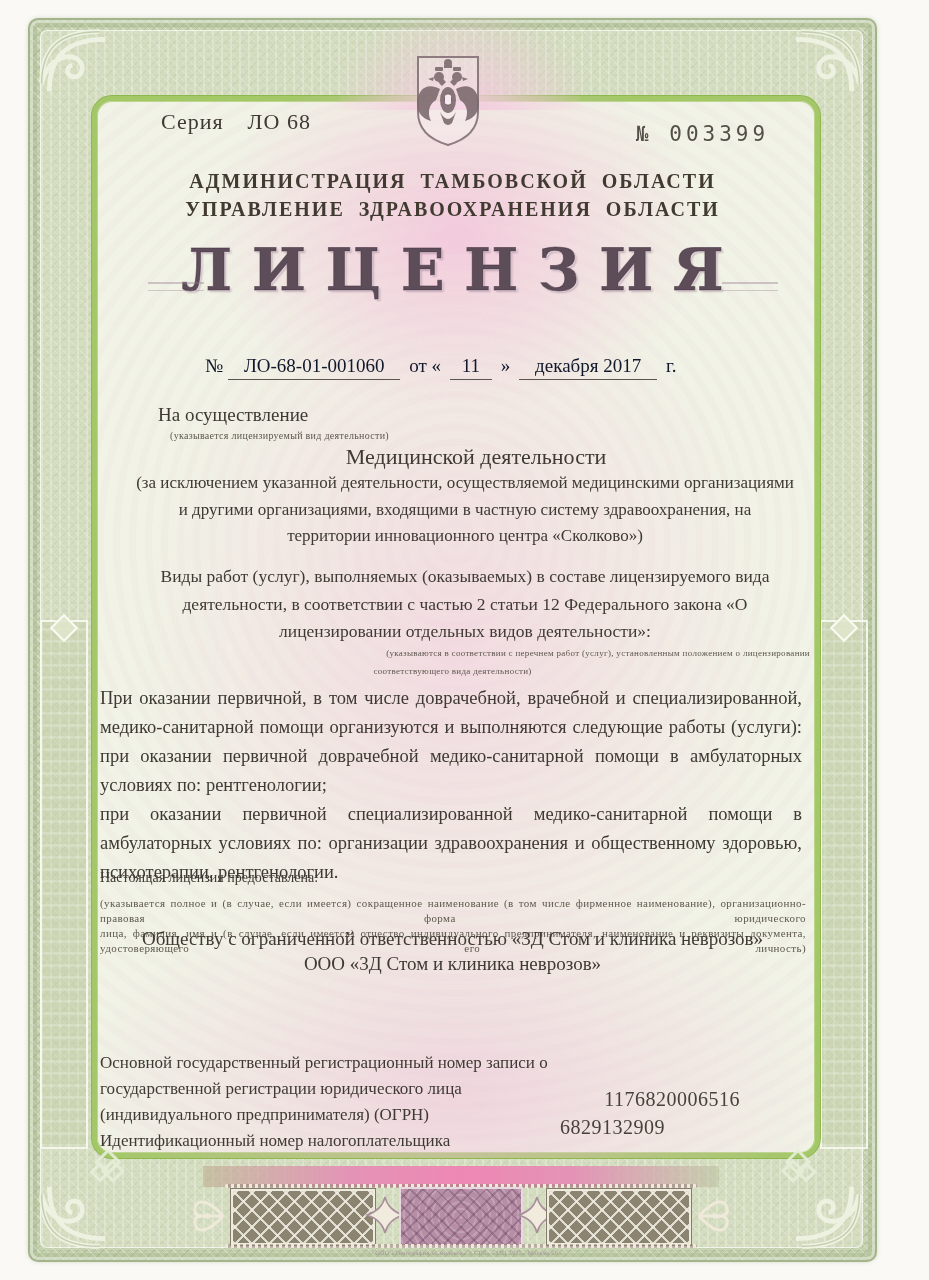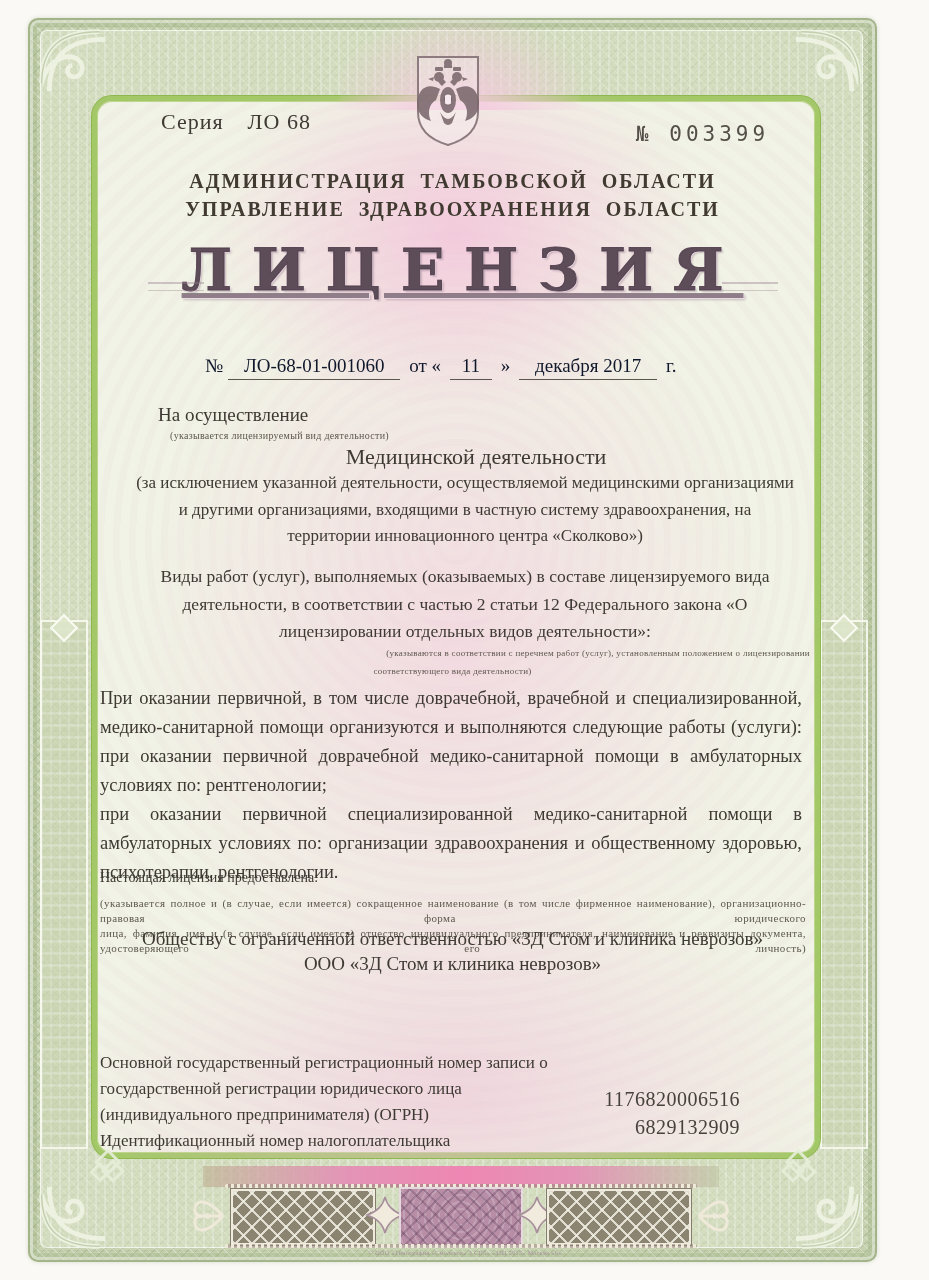--- a/index.html
+++ b/index.html
@@ -62,21 +62,21 @@
   
   .serial-left{left:133px;top:109px;font-size:22px;letter-spacing:1px;color:#3f3b34;margin-left:28px;}
   .serial-left .gap{display:inline-block;width:24px;}
   .serial-no{left:636px;top:122px;font-family:"DejaVu Sans Mono", monospace;font-size:21px;
     letter-spacing:4px;color:#534e47;}
   .authority{left:95px;top:167px;width:715px;text-align:center;font-weight:bold;
     font-size:20px;letter-spacing:2px;word-spacing:7px;line-height:28px;color:#403a31;}
   .doc-title{left:95px;top:236px;width:715px;text-align:center;font-family:"DejaVu Serif", serif;
     font-size:57px;font-weight:bold;letter-spacing:20px;padding-left:10px;color:#5d4d59;
     -webkit-text-stroke:1px rgba(70,50,66,.55);
-    text-shadow:1px 1px 0 #ead9e3, 2px 2px 2px rgba(96,66,88,.3);text-decoration:underline;}
+    text-shadow:1px 1px 0 #ead9e3, 2px 2px 2px rgba(96,66,88,.3);}
   .title-dash{top:282px;width:56px;height:6px;border-top:2px solid rgba(150,125,140,.5);
     border-bottom:1px solid rgba(150,125,140,.45);opacity:.8;}
   .dash-l{left:148px;} .dash-r{left:722px;}
 
   .license-line{left:205px;top:355px;font-size:19px;color:#0f172a;white-space:nowrap;}
   .license-line .u{border-bottom:1.5px solid #5a554d;padding:0 16px 2px;display:inline-block;}
   .license-line .u-day{padding:0 12px 2px;}
   .license-line .sep{margin:0 4px;}
 
   .on-impl{left:158px;top:404px;font-size:19px;}
@@ -93,21 +93,21 @@
   .body-par .fill, .lines .fill{text-align:justify;text-align-last:justify;}
 
   .grant-label{left:100px;top:870px;font-size:14px;}
   .grant-notes{left:100px;top:896px;width:706px;font-size:11px;line-height:15px;
     color:#5e584e;letter-spacing:.4px;}
   .grant-name1{left:95px;top:928px;width:715px;text-align:center;font-size:19px;}
   .grant-name2{left:95px;top:953px;width:715px;text-align:center;font-size:19px;}
 
   .reg-labels{left:100px;top:1050px;width:520px;font-size:17px;line-height:26px;}
   .reg-ogrn{left:560px;top:1088px;width:180px;text-align:right;font-size:20px;letter-spacing:.5px;color:#46423b;}
-  .reg-inn{left:560px;top:1116px;width:180px;text-align:right;font-size:20px;letter-spacing:.5px;color:#46423b;}
+  .reg-inn{left:560px;top:1116px;width:180px;font-size:20px;letter-spacing:.5px;color:#46423b;}
 
   .imprint{left:310px;top:1250px;width:310px;text-align:center;font-size:6px;color:#a5929b;letter-spacing:.4px;}
 
   
   .band{left:195px;top:1166px;width:532px;height:86px;}
   .band-pink{position:absolute;left:8px;top:0;right:8px;height:21px;
     background:linear-gradient(90deg, rgba(186,170,138,.55), #e394b6 28%, #ee87b3 50%, #e394b6 72%, rgba(185,194,158,.55));
     filter:blur(.4px);}
   .band-main{position:absolute;left:0;top:18px;right:0;height:64px;}
   .band-main::before,.band-main::after{content:"";position:absolute;left:30px;right:30px;height:4px;

